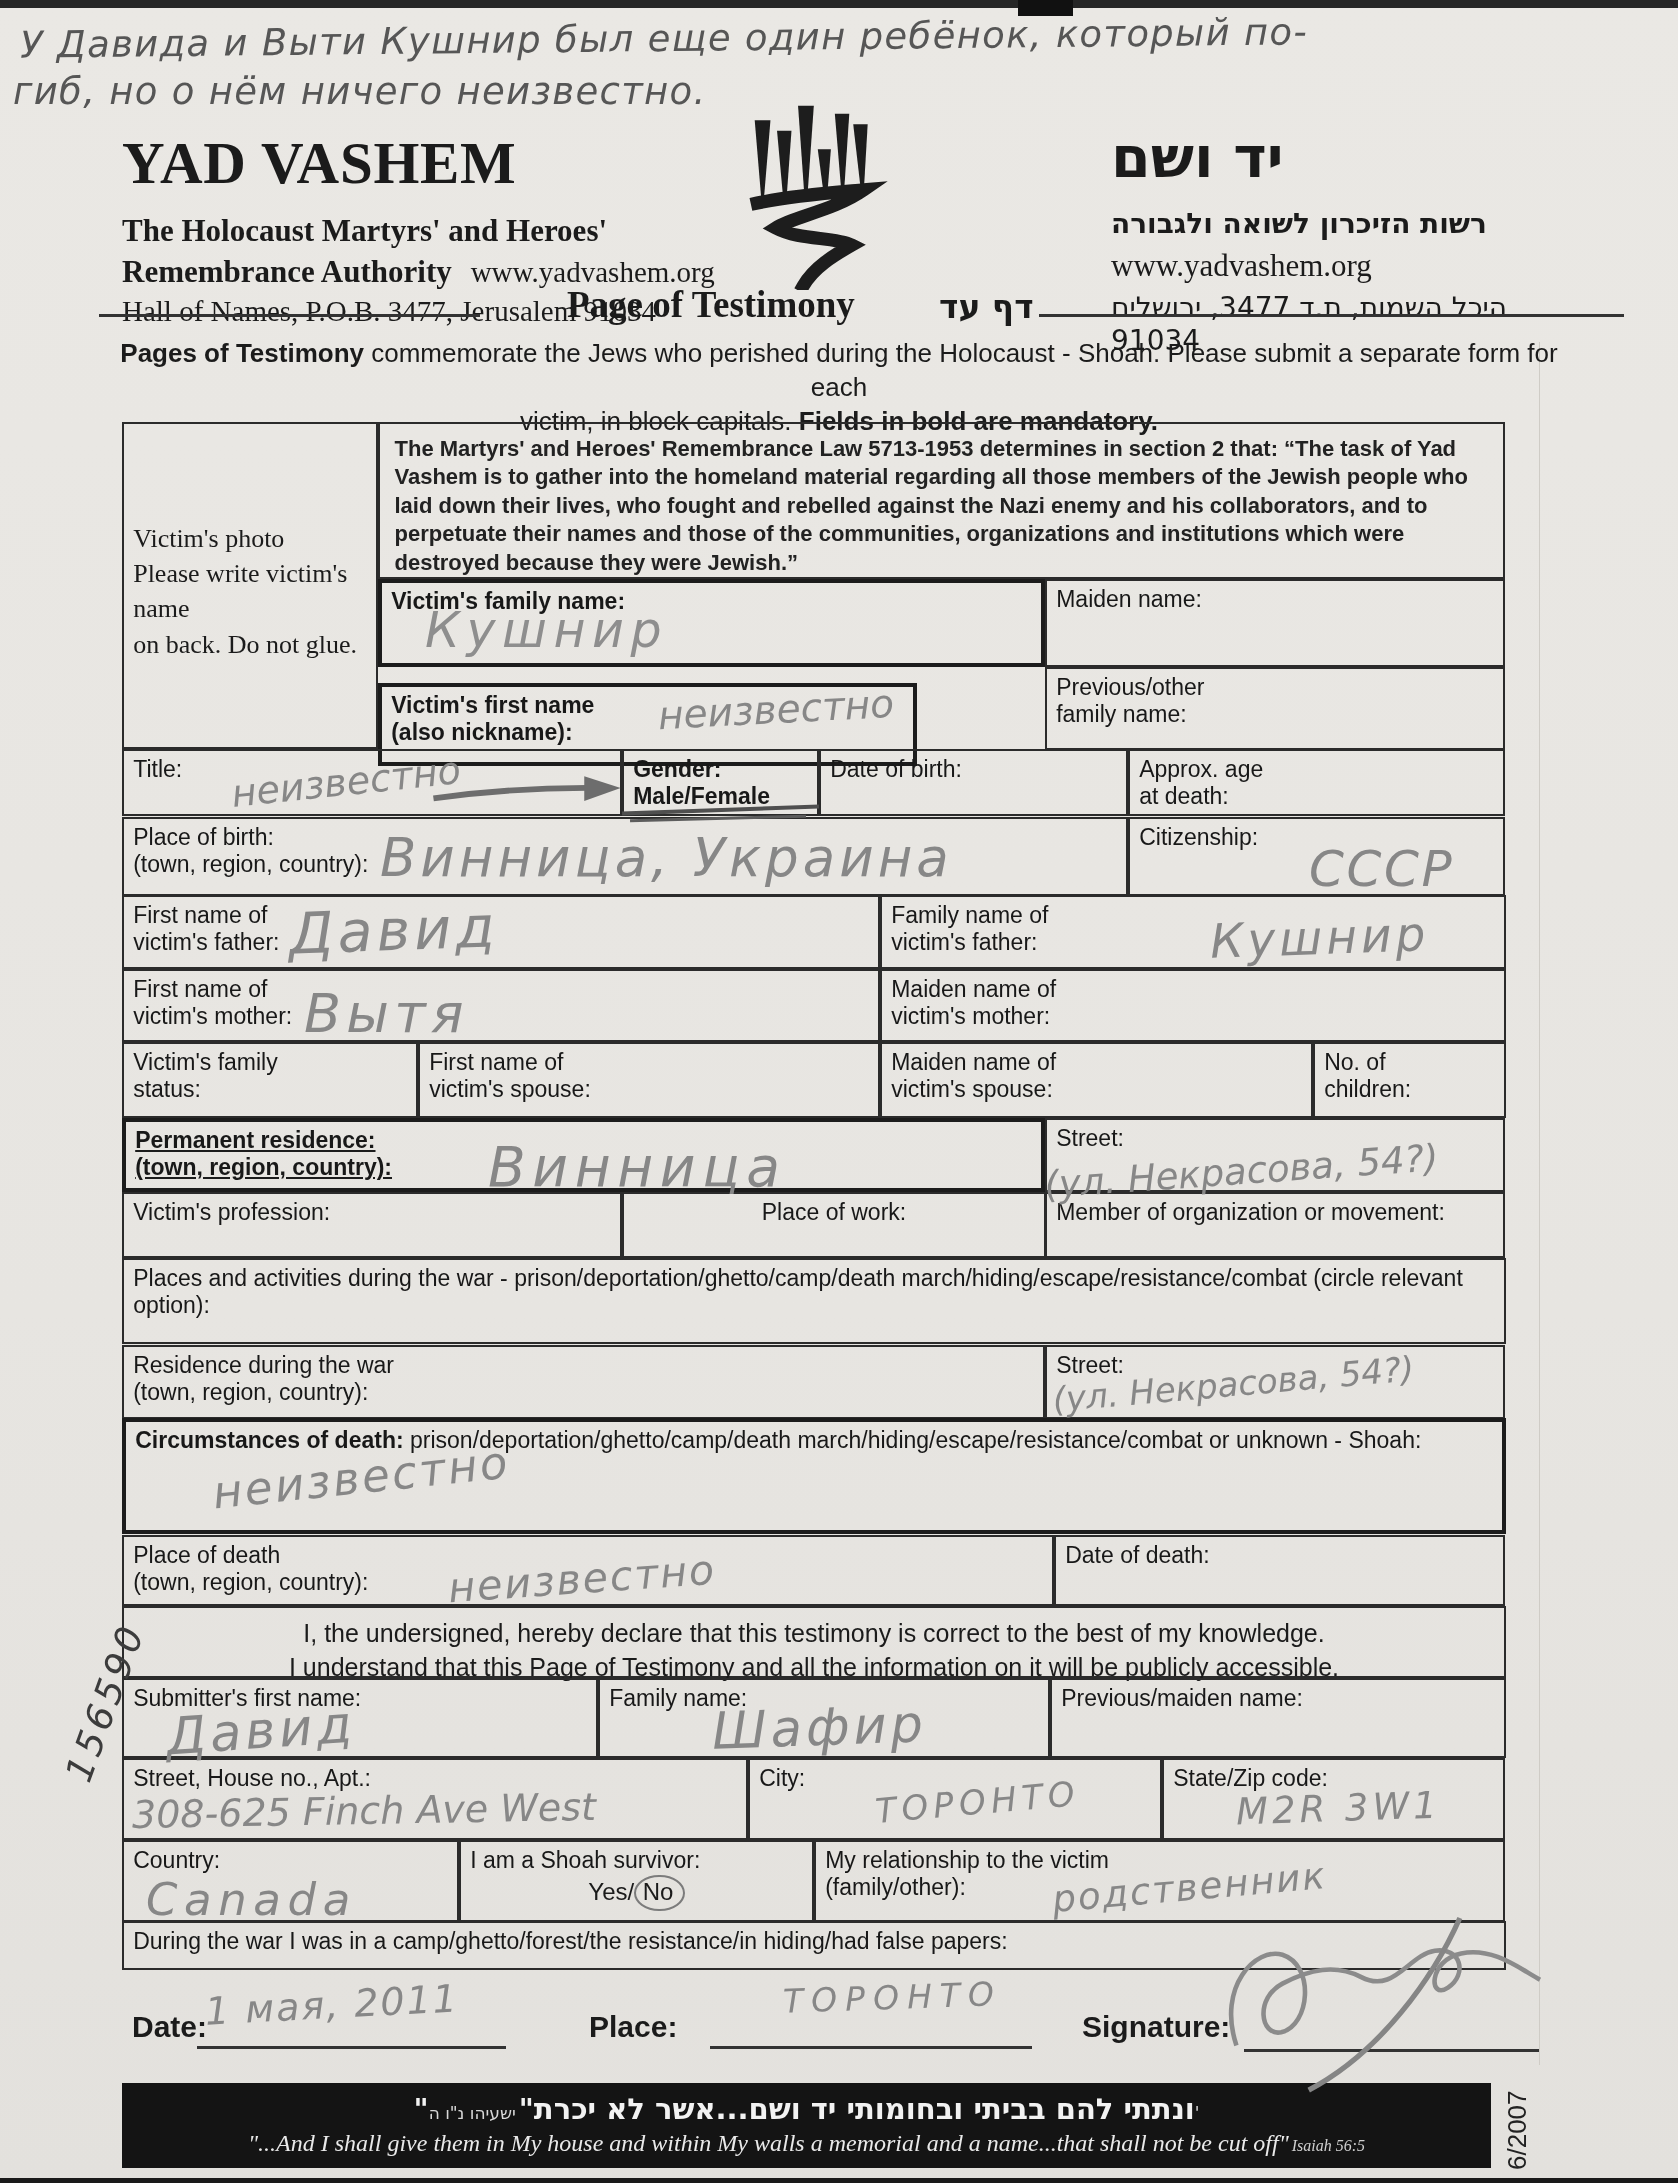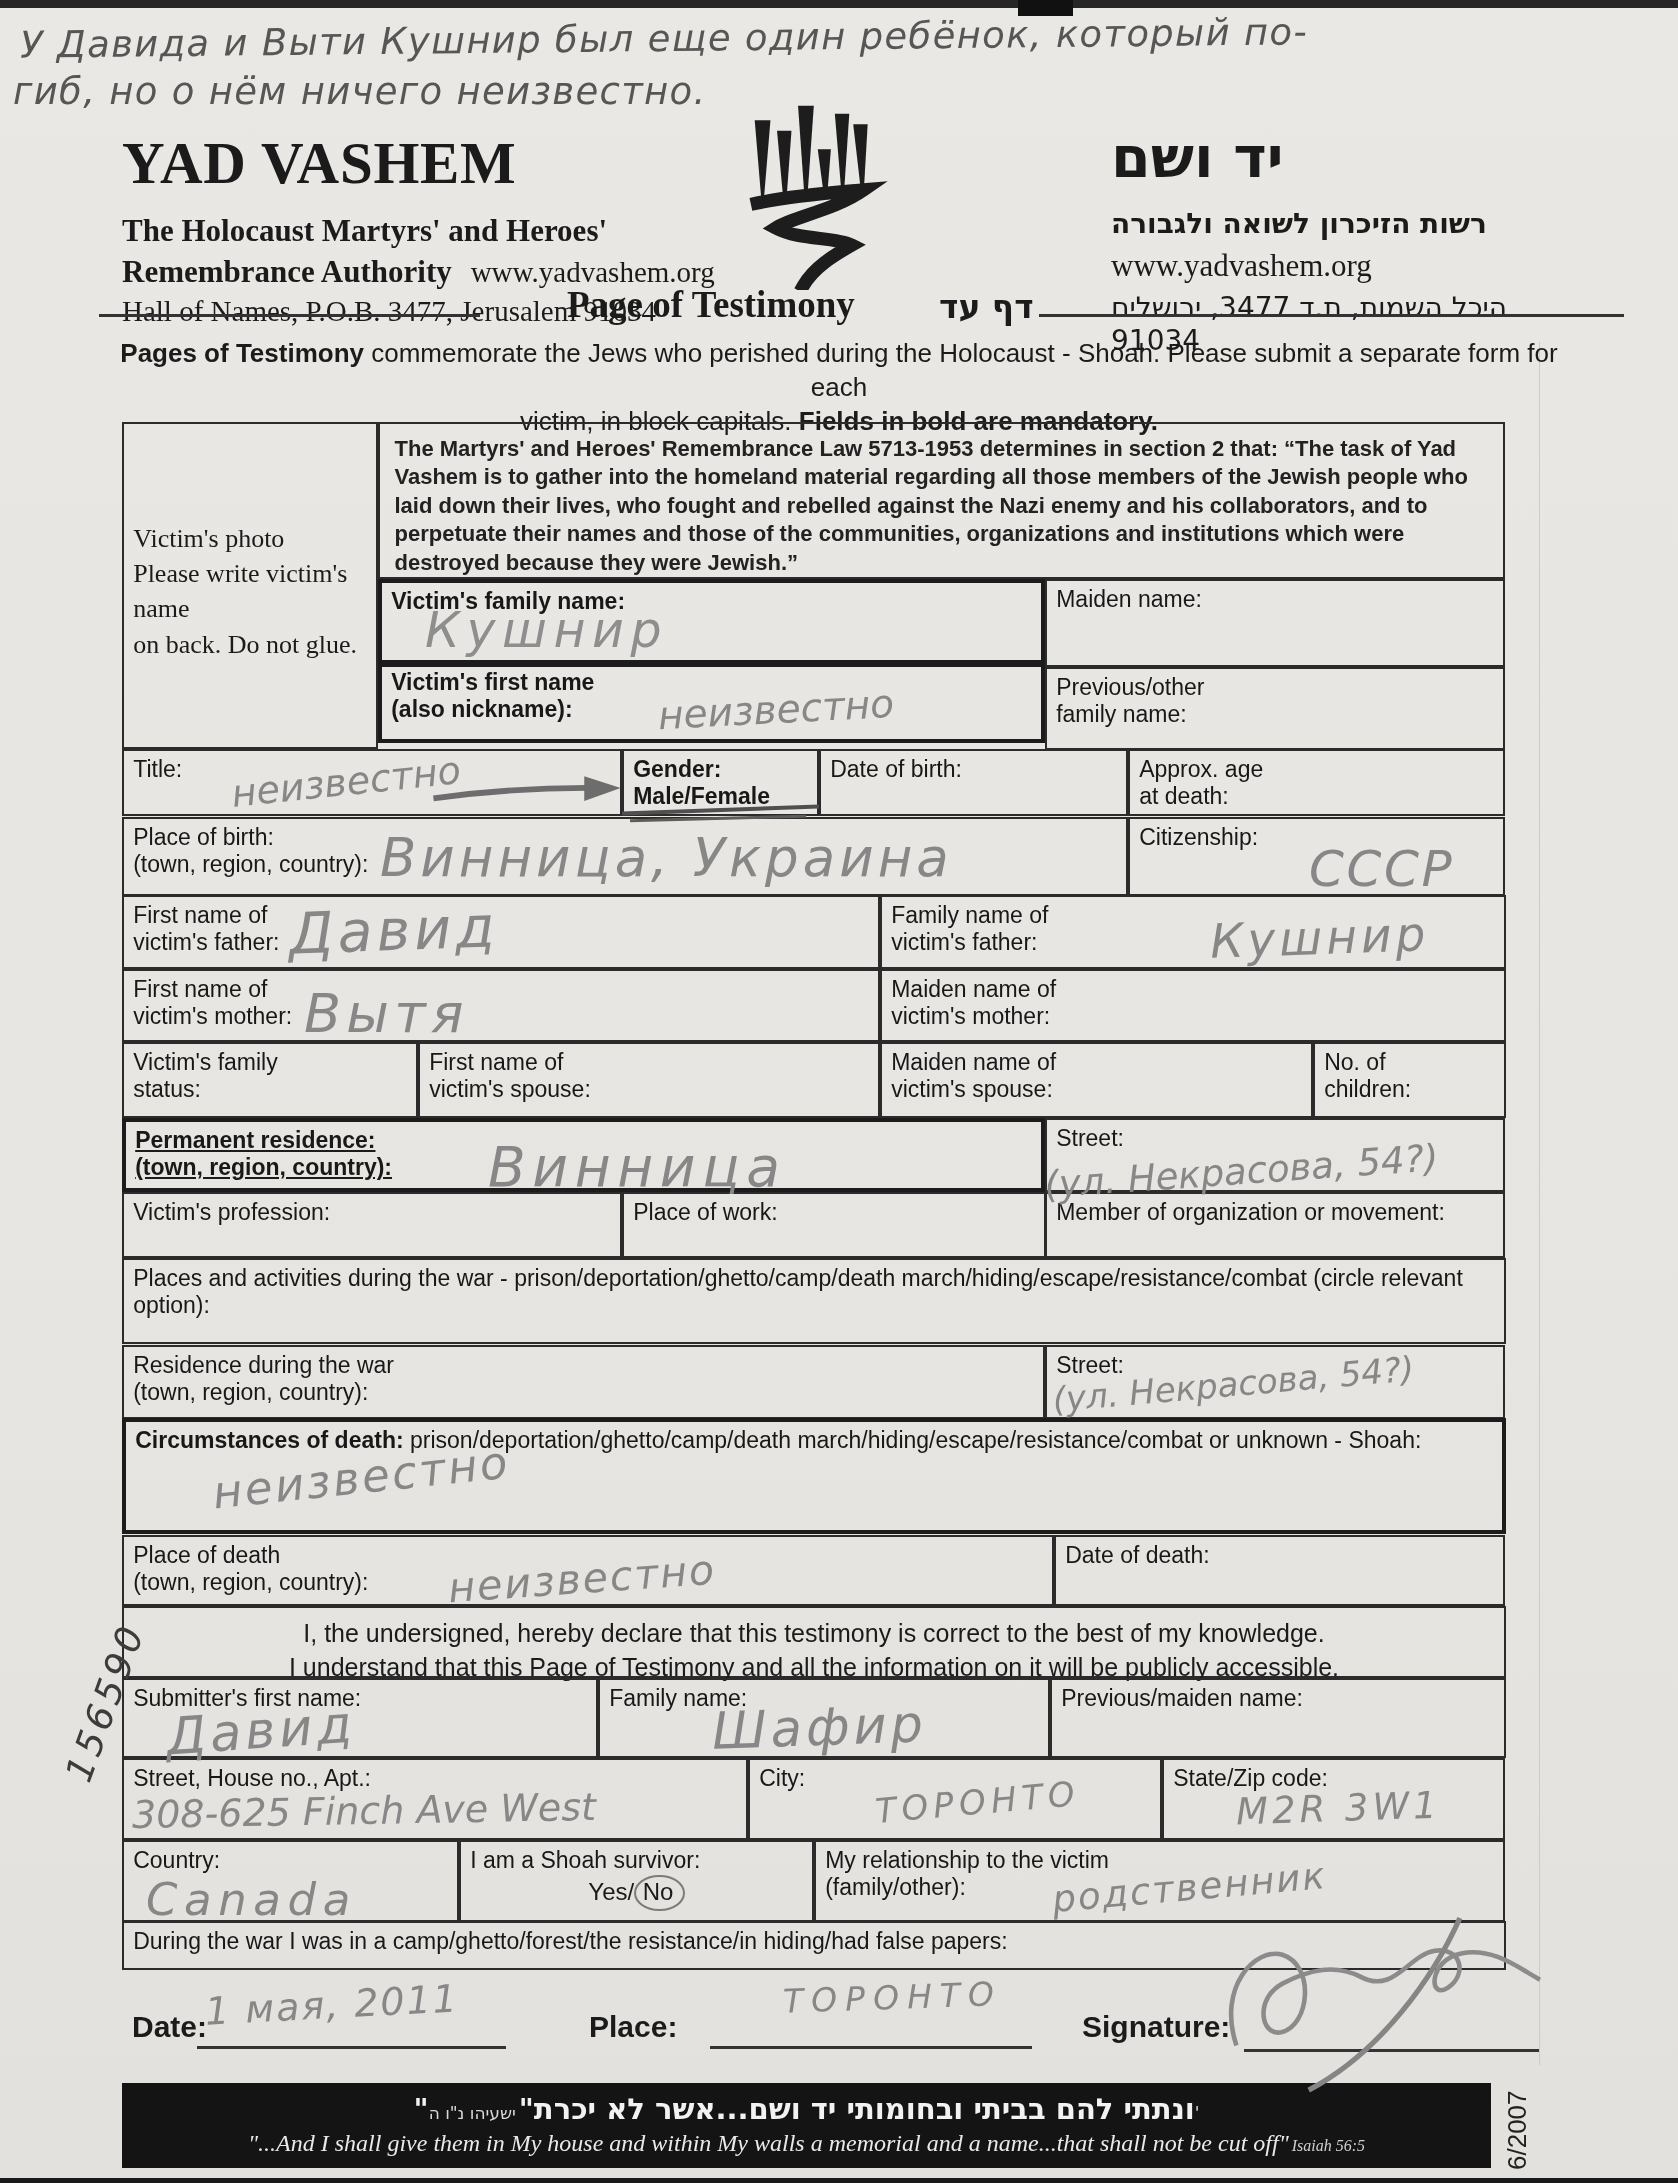--- a/index.html
+++ b/index.html
@@ -79,21 +79,21 @@
       <div style="font-size:22px;line-height:1.3;font-weight:700;color:#222;">The Martyrs' and Heroes' Remembrance Law 5713-1953 determines in section 2 that: “The task of Yad Vashem is to gather into the homeland material regarding all those members of the Jewish people who laid down their lives, who fought and rebelled against the Nazi enemy and his collaborators, and to perpetuate their names and those of the communities, organizations and institutions which were destroyed because they were Jewish.”</div>
     </div>
 
     <div class="cell thick" style="left:256px;top:157px;width:667px;height:88px;">
       <div class="lbl b">Victim's family name:</div>
     </div>
     <div class="cell" style="left:923px;top:157px;width:460px;height:88px;">
       <div class="lbl">Maiden name:</div>
     </div>
 
-    <div class="cell thick" style="left:256px;top:238px;width:667px;height:83px;">
+    <div class="cell thick" style="left:256px;top:261px;width:539px;height:83px;">
       <div class="lbl b">Victim's first name
 (also nickname):</div>
     </div>
     <div class="cell" style="left:923px;top:245px;width:460px;height:83px;">
       <div class="lbl">Previous/other
 family name:</div>
     </div>
 
     <div class="cell" style="left:0;top:327px;width:500px;height:67px;">
       <div class="lbl">Title:</div>
@@ -157,21 +157,21 @@
       <div class="lbl b">Permanent residence:
 (town, region, country):</div>
     </div>
     <div class="cell" style="left:923px;top:696px;width:460px;height:74px;">
       <div class="lbl">Street:</div>
     </div>
 
     <div class="cell" style="left:0;top:770px;width:500px;height:66px;">
       <div class="lbl">Victim's profession:</div>
     </div>
-    <div class="cell" style="left:500px;top:770px;width:424px;height:66px;">
+    <div class="cell" style="left:500px;top:770px;width:424px;height:66px;text-align:center;">
       <div class="lbl">Place of work:</div>
     </div>
     <div class="cell" style="left:923px;top:770px;width:460px;height:66px;">
       <div class="lbl">Member of organization or movement:</div>
     </div>
 
     <div class="cell" style="left:0;top:836px;width:1384px;height:86px;">
       <div class="lbl">Places and activities during the war - prison/deportation/ghetto/camp/death march/hiding/escape/resistance/combat (circle relevant option):</div>
     </div>
 

